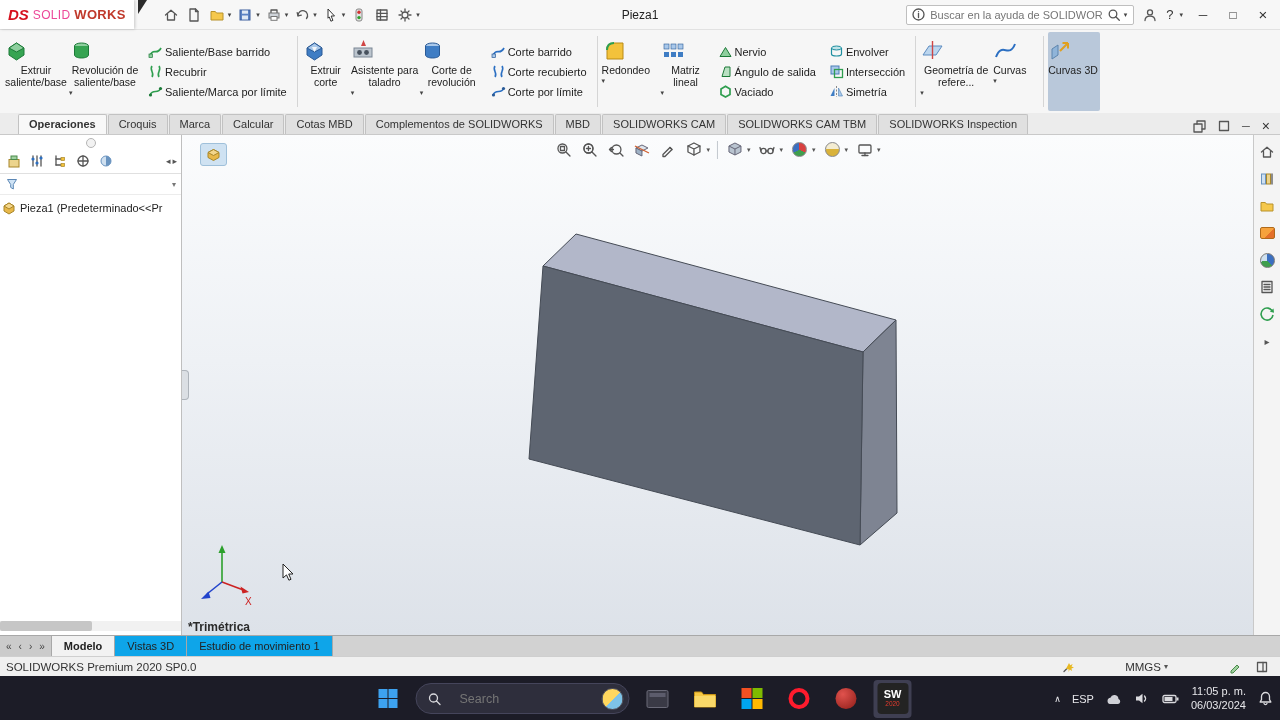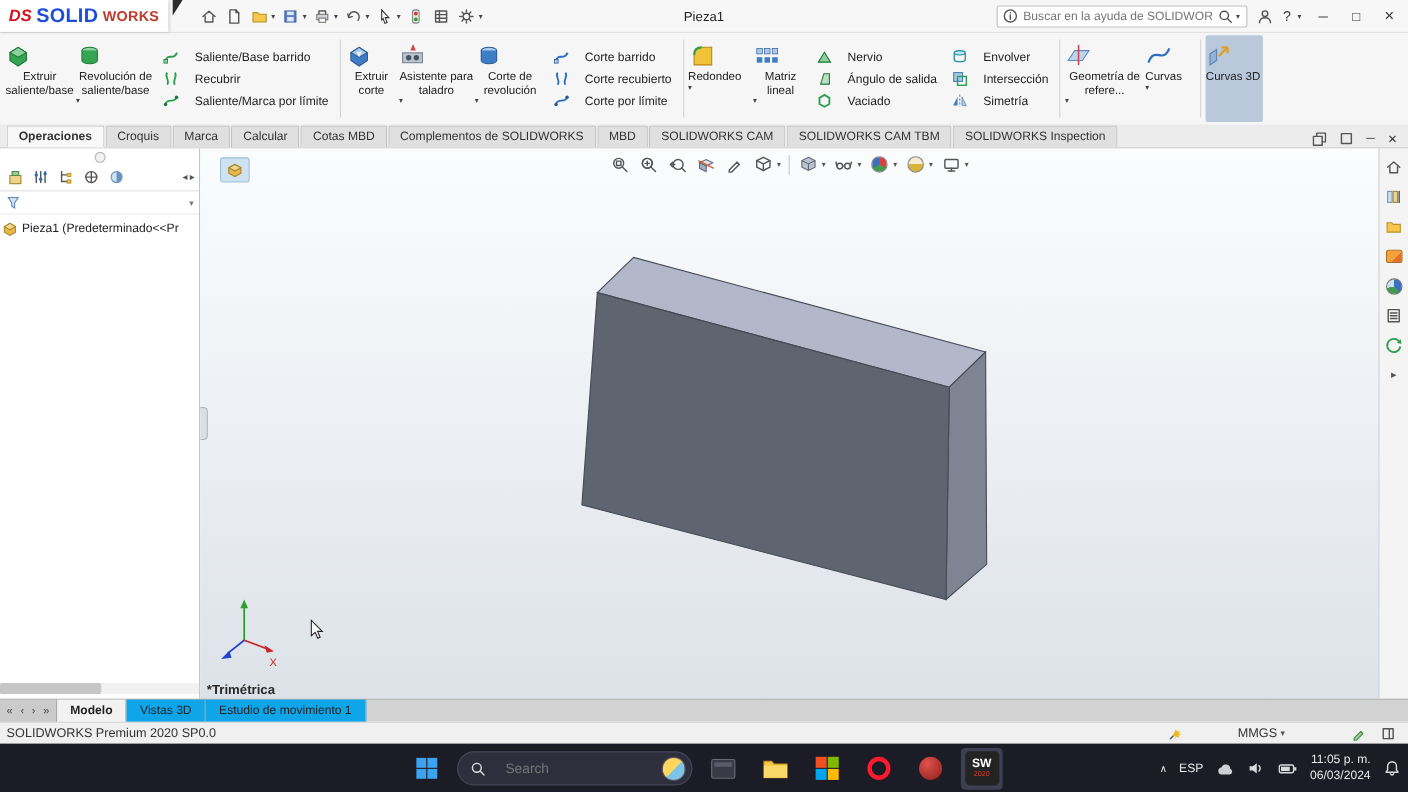--- a/index.html
+++ b/index.html
@@ -7,45 +7,45 @@
   body{font-family:"Liberation Sans",sans-serif;font-size:11px;color:#222;background:#fff;user-select:none}
   button{background:none;border:0;font:inherit;color:inherit;text-align:center;cursor:default}
   svg{display:block}
   .s{fill:none;stroke:#555;stroke-width:1.3;stroke-linecap:round;stroke-linejoin:round}
   .w{fill:none;stroke:#dadade;stroke-width:1.3;stroke-linecap:round;stroke-linejoin:round}
 
   
   .titlebar{height:30px;background:#f7f7f7;border-bottom:1px solid #e2e2e2;display:flex;align-items:center;position:relative}
   .logo{display:flex;align-items:center;gap:4px;padding:0 8px 0 8px;background:#fff;height:100%;box-shadow:1px 0 3px rgba(0,0,0,.2)}
   .logo-ds{color:#d6111e;font-weight:bold;font-style:italic;font-size:15px}
-  .logo-solid{color:#1d4ed8;font-weight:bold;font-size:18px;letter-spacing:.3px}
+  .logo-solid{color:#ec4899;font-weight:normal;font-size:12px;letter-spacing:.3px}
   .logo-works{color:#c0392b;font-weight:bold;font-size:13px;letter-spacing:.3px}
   .logo-flag{width:0;height:0;border-top:14px solid #2b2b2b;border-right:9px solid transparent;margin-left:4px;align-self:flex-start}
   .qat{display:flex;align-items:center;gap:3px;margin-left:14px}
   .qico{display:inline-flex;align-items:center;justify-content:center;width:20px;height:22px}
   .qcaret{font-size:7px;color:#444;margin:0 1px 0 -2px}
   .doc-title{position:absolute;left:50%;transform:translateX(-50%);font-size:12px;color:#222}
   .tb-right{margin-left:auto;display:flex;align-items:center;gap:8px;padding-right:6px}
   .search-box{display:flex;align-items:center;gap:5px;width:228px;height:20px;border:1px solid #bfbfbf;background:#fff;border-radius:2px;padding:0 5px}
   .search-box input{border:0;outline:0;flex:1;font-size:11px;color:#888;background:transparent}
   .win-glyph{font-size:12px;color:#333;width:22px;text-align:center}
 
   
   .ribbon{display:flex;align-items:stretch;height:83px;background:#f6f6f6;padding:2px 4px;gap:1px}
   .rbig{width:64px;display:flex;flex-direction:column;align-items:flex-start;padding-top:4px;flex:none}
   .rbig .ric{height:28px;display:flex;align-items:center}
   .rlabel{font-size:10.5px;line-height:12px;text-align:center;color:#222}
   .rcaret{font-size:7px;color:#444;line-height:9px}
   .rstack{display:flex;flex-direction:column;justify-content:center;gap:1px;flex:none}
-  .rsmall{display:flex;align-items:center;gap:14px;font-size:11px;color:#222;padding:2px 6px;white-space:nowrap;text-align:left}
+  .rsmall{display:flex;align-items:center;gap:2px;font-size:11px;color:#222;padding:2px 6px;white-space:nowrap;text-align:left}
   .rsep{width:1px;background:#d5d5d5;margin:4px 3px;flex:none}
   .rbig.selected{background:#b9c8da;border-radius:2px}
 
   
-  .tabbar{height:22px;background:#ececec;display:flex;align-items:flex-end;padding-left:6px;border-bottom:1px solid #c9c9c9}
+  .tabbar{height:22px;background:#ececec;display:flex;align-items:flex-end;padding-left:18px;border-bottom:1px solid #c9c9c9}
   .tab{padding:3px 10px 4px;font-size:11px;color:#333;background:#e0e0e0;border:1px solid #c2c2c2;border-bottom:none;margin-right:1px;border-radius:2px 2px 0 0;white-space:nowrap}
   .tab.active{background:#f8f8f8;font-weight:bold}
   .tab-controls{margin-left:auto;display:flex;gap:12px;padding:0 10px;align-items:center}
 
   
   .main{display:flex;height:500px}
   .left-panel{width:182px;background:#fff;border-right:1px solid #bfbfbf;position:relative;display:flex;flex-direction:column;flex:none}
   .panel-knob{width:10px;height:10px;border:1px solid #b5b5b5;border-radius:50%;background:#f2f2f2;margin:3px auto 1px}
   .fm-tabs{display:flex;align-items:center;gap:3px;padding:2px 4px;border-bottom:1px solid #e0e0e0}
   .fm-tab{width:20px;height:20px;display:flex;align-items:center;justify-content:center}

